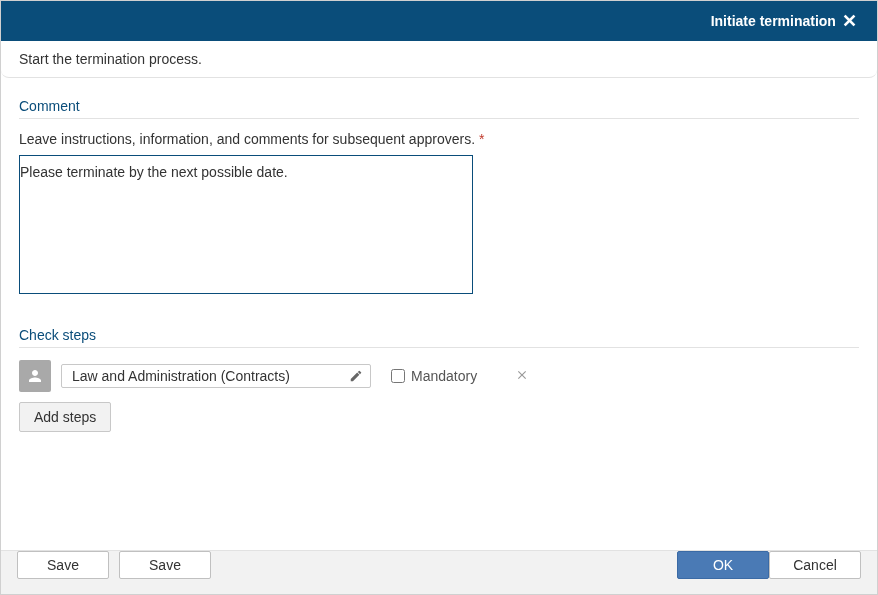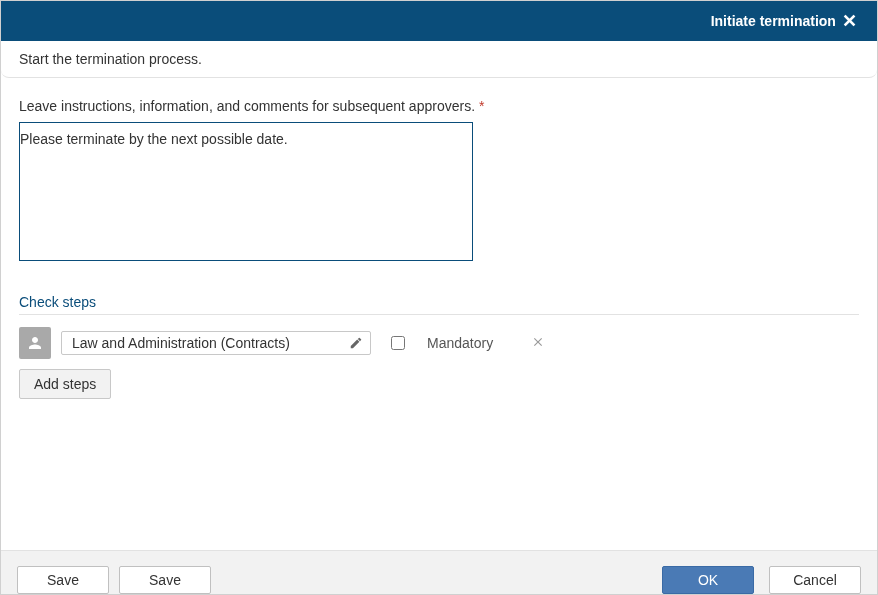--- a/index.html
+++ b/index.html
@@ -124,21 +124,21 @@
       top: 50%;
       transform: translateY(-50%);
       width: 14px;
       height: 14px;
       fill: #666;
       cursor: pointer;
     }
     .checkbox-wrap {
       display: flex;
       align-items: center;
-      gap: 22px;
+      gap: 6px;
       margin-left: 10px;
     }
     .checkbox {
       width: 14px;
       height: 14px;
     }
     .checkbox-label {
       color: #555;
       font-size: 14px;
     }
@@ -161,31 +161,31 @@
       font-family: inherit;
       font-size: 14px;
       color: #333;
       cursor: pointer;
     }
     .footer {
       background: #f2f2f2;
       border-top: 1px solid #e2e2e2;
       height: 44px;
       display: flex;
-      align-items: flex-end;
+      align-items: flex-start;
       padding: 0 16px;
     }
     .footer .left-buttons {
       display: flex;
       gap: 10px;
     }
     .footer .right-buttons {
       margin-left: auto;
       display: flex;
-      gap: 15px;
+      gap: 0;
     }
     .btn {
       height: 28px;
       min-width: 92px;
       padding: 0 16px;
       border: 1px solid #c0c0c0;
       border-radius: 2px;
       background: #fff;
       font-family: inherit;
       font-size: 14px;
@@ -206,20 +206,21 @@
   <div class="titlebar">
     <span>Initiate termination</span>
     <span class="close-icon">✕</span>
   </div>
 
   <div class="subheader">Start the termination process.</div>
 
   <div class="content">
 
     <div class="comment-section">
+      <div class="section-title">Comment</div>
       <div class="field-label">
         <span>Leave instructions, information, and comments for subsequent approvers.</span><span class="required-asterisk">*</span>
       </div>
       <textarea class="comment-textarea" style="">Please terminate by the next possible date.</textarea>
     </div>
 
     <div class="check-steps-section">
       <div class="section-title">Check steps</div>
 
       <div class="step-row">

